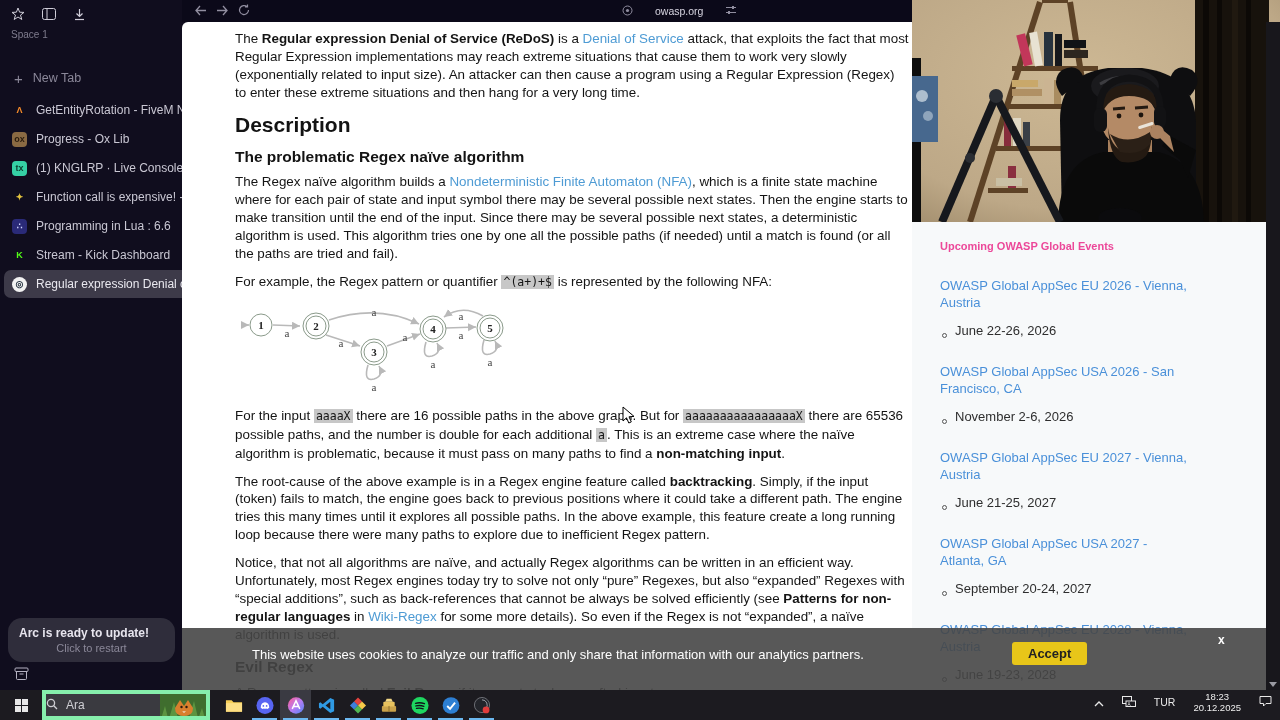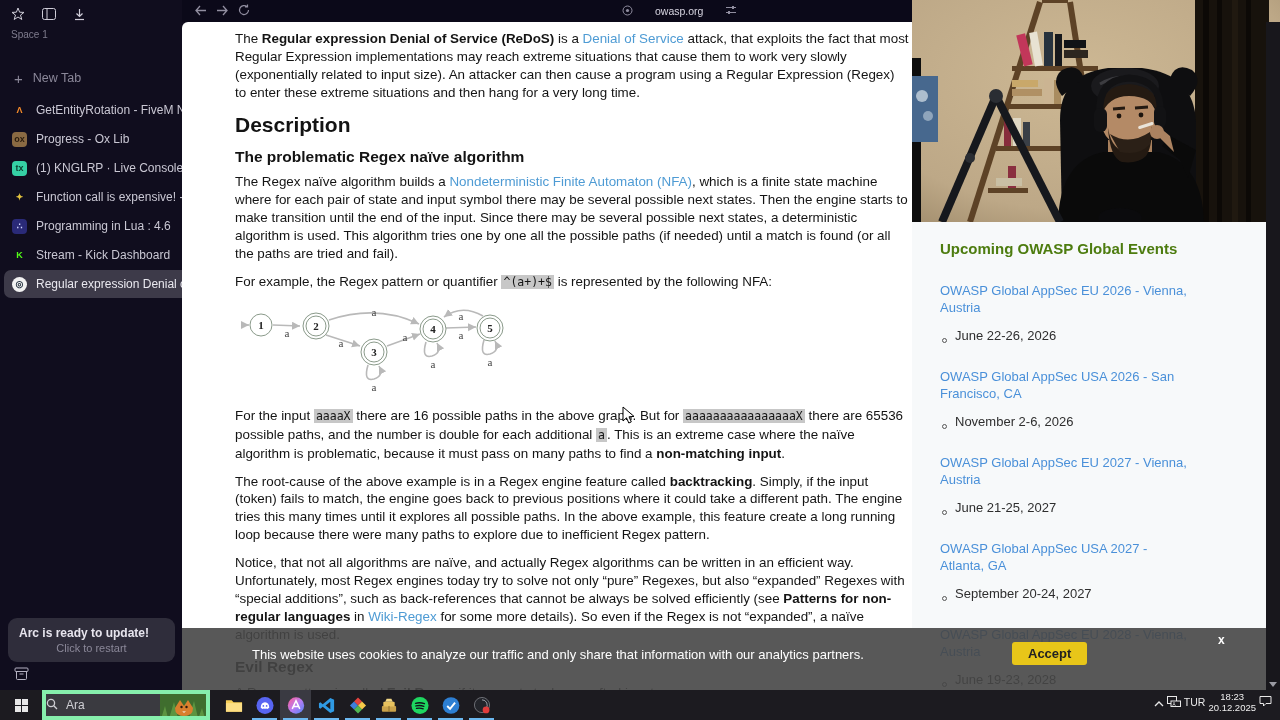--- a/index.html
+++ b/index.html
@@ -11,21 +11,21 @@
   .sidebar { position:absolute; left:0; top:0; width:218px; height:690px; background:#100d1e; color:#c9c7d3; }
   .sb-toolbar { display:flex; gap:17px; padding:7px 0 0 11px; align-items:center; }
   .sb-toolbar svg { display:block; }
   .sb-space { font-size:10px; color:#7f7c8e; padding:8px 0 0 11px; }
   .sb-newtab { display:flex; align-items:center; gap:10px; padding:0 10px; margin:24px 4px 4px 4px; height:28px; color:#8b8899; font-size:12.5px; }
   .sb-newtab .plus { font-size:15px; line-height:1; }
   .tab { display:flex; align-items:center; gap:9px; margin:1px 4px; padding:0 8px; height:28px; border-radius:7px; font-size:12px; color:#c9c7d3; white-space:nowrap; overflow:hidden; }
   .tab.active { background:#3d3a49; color:#e9e8ef; }
   .tab-icon { flex:0 0 15px; width:15px; height:15px; border-radius:4px; display:flex; align-items:center; justify-content:center; font-size:9px; font-weight:bold; }
   .tab-label { overflow:hidden; text-overflow:ellipsis; }
-  .sb-toast { position:absolute; left:8px; bottom:28px; width:167px; border-radius:9px; background:#2f2d3b; padding:8px 11px; }
+  .sb-toast { position:absolute; left:8px; bottom:28px; width:167px; border-radius:14px; background:#2f2d3b; padding:8px 11px; }
   .sb-toast .t1 { font-size:12px; font-weight:bold; color:#e7e5ee; }
   .sb-toast .t2 { font-size:11px; color:#8b8899; margin-top:2px;text-align:center; }
   .sb-bottom { position:absolute; left:0; bottom:4px; width:100%; display:flex; justify-content:space-between; align-items:center; padding:0 14px; color:#b5b2c2; }
   .sb-bottom .plus { font-size:17px; color:#b5b2c2; }
 
   
   .topbar { position:absolute; left:182px; top:0; width:1098px; height:22px; background:#0b0919; display:flex; align-items:center; }
   .nav-btns { display:flex; gap:9px; padding-left:12px; color:#918ea0; align-items:center; }
   .urlzone { position:absolute; left:440px; top:0; height:22px; display:flex; gap:22px; align-items:center; color:#d6d4e0; font-size:10.5px; }
 
@@ -36,21 +36,21 @@
   .article p { margin:8px 0 10px 0; }
   .h1 { font-size:21px; font-weight:bold; margin:14px 0 10px 0; color:#131313; }
   .h2 { font-size:15.5px; font-weight:bold; margin:14px 0 6px 0; color:#131313; }
   .b { font-weight:bold; }
   .lnk { color:#4e9bd4; cursor:pointer; }
   .code { font-family:"DejaVu Sans Mono", monospace; font-size:11.5px; background:#c7c7c7; padding:0 2px; }
   .nfa-wrap { margin:4px 0 2px 2px; }
 
   
   .events { position:absolute; left:758px; top:218px; width:250px; }
-  .events-title { font-size:15px; font-weight:bold; color:#4d7c0f; margin-bottom:12px; }
+  .events-title { font-size:11px; font-weight:bold; color:#ec4899; margin-bottom:12px; }
   .event-link { color:#4a90d9; font-size:13px; line-height:17px; margin:25px 0 10px 0; cursor:pointer; }
   .event-date { display:flex; align-items:flex-end; gap:8px; font-size:13px; color:#2e2e2e; margin:12px 0 14px 2px; }
   .event-date .ring { width:5px; height:5px; border:1px solid #555; border-radius:50%; flex:0 0 auto; }
 
   
   .scrollbar { position:absolute; left:1266px; top:22px; width:14px; height:668px; background:#18171c; }
   .scrollbar .arrow { position:absolute; bottom:3px; left:3px; width:0; height:0; border-left:4px solid transparent; border-right:4px solid transparent; border-top:5px solid #9a9aa2; }
 
   
   .webcam { position:absolute; left:912px; top:0; width:368px; height:222px; overflow:hidden; background:#c2ad8b; }
@@ -65,21 +65,21 @@
   .taskbar { position:absolute; left:0; top:690px; width:1280px; height:30px; background:#1c1b20; display:flex; align-items:stretch; }
   .tb-start { width:42px; display:flex; align-items:center; justify-content:center; }
   .win-logo { display:grid; grid-template-columns:6px 6px; grid-template-rows:6px 6px; gap:1px; }
   .win-logo i { background:#e8e8e8; }
   .tb-search { width:168px; background:#3a3a40; border:4px solid #86efac; display:flex; align-items:center; gap:8px; color:#cfcfd4; font-size:12px; position:relative; overflow:hidden; }
   .tb-search .foxart { position:absolute; right:0; top:0; width:46px; height:100%; }
   .tb-apps { display:flex; align-items:stretch; margin-left:8px; }
   .tb-app { width:31px; position:relative; display:flex; align-items:center; justify-content:center; }
   .tb-app.active { background:#3a3a42; }
   .tb-app .runline { position:absolute; bottom:0; left:3px; right:3px; height:2px; background:#6cb8f0; }
-  .tb-tray { position:absolute; right:0; top:0; height:24px; display:flex; align-items:center; gap:3px; padding-right:8px; color:#e8e8e8; }
+  .tb-tray { position:absolute; right:0; top:0; height:24px; display:flex; align-items:center; gap:18px; padding-right:8px; color:#e8e8e8; }
   .tray-clock { text-align:center; font-size:9.5px; line-height:11px; color:#eee; }
   .tray-lang { font-size:10.5px; }
 
   
   .ic { width:18px; height:18px; display:flex; align-items:center; justify-content:center; }
 
   
   .cursor { position:absolute; left:622px; top:406px; z-index:50; }
 </style>
 </head>
@@ -124,21 +124,21 @@
         <div class="tab">
           <span class="tab-icon" style="background: rgb(53, 208, 165); color: rgb(11, 61, 46);">tx</span>
           <span class="tab-label">(1) KNGLRP · Live Console</span>
         </div>
         <div class="tab">
           <span class="tab-icon" style="background: transparent; color: rgb(228, 196, 63);">✦</span>
           <span class="tab-label">Function call is expensive! - Solar...</span>
         </div>
         <div class="tab">
           <span class="tab-icon" style="background: rgb(42, 42, 120); color: rgb(207, 212, 255);">∴</span>
-          <span class="tab-label">Programming in Lua : 4.6</span>
+          <span class="tab-label">Programming in Lua : 6.6</span>
         </div>
         <div class="tab">
           <span class="tab-icon" style="background: transparent; color: rgb(83, 252, 24);">K</span>
           <span class="tab-label">Stream - Kick Dashboard</span>
         </div>
         <div class="tab active">
           <span class="tab-icon" style="background: rgb(242, 242, 242); color: rgb(28, 42, 57); border-radius: 50%;">◎</span>
           <span class="tab-label">Regular expression Denial of Ser...</span>
         </div>
       </div>

